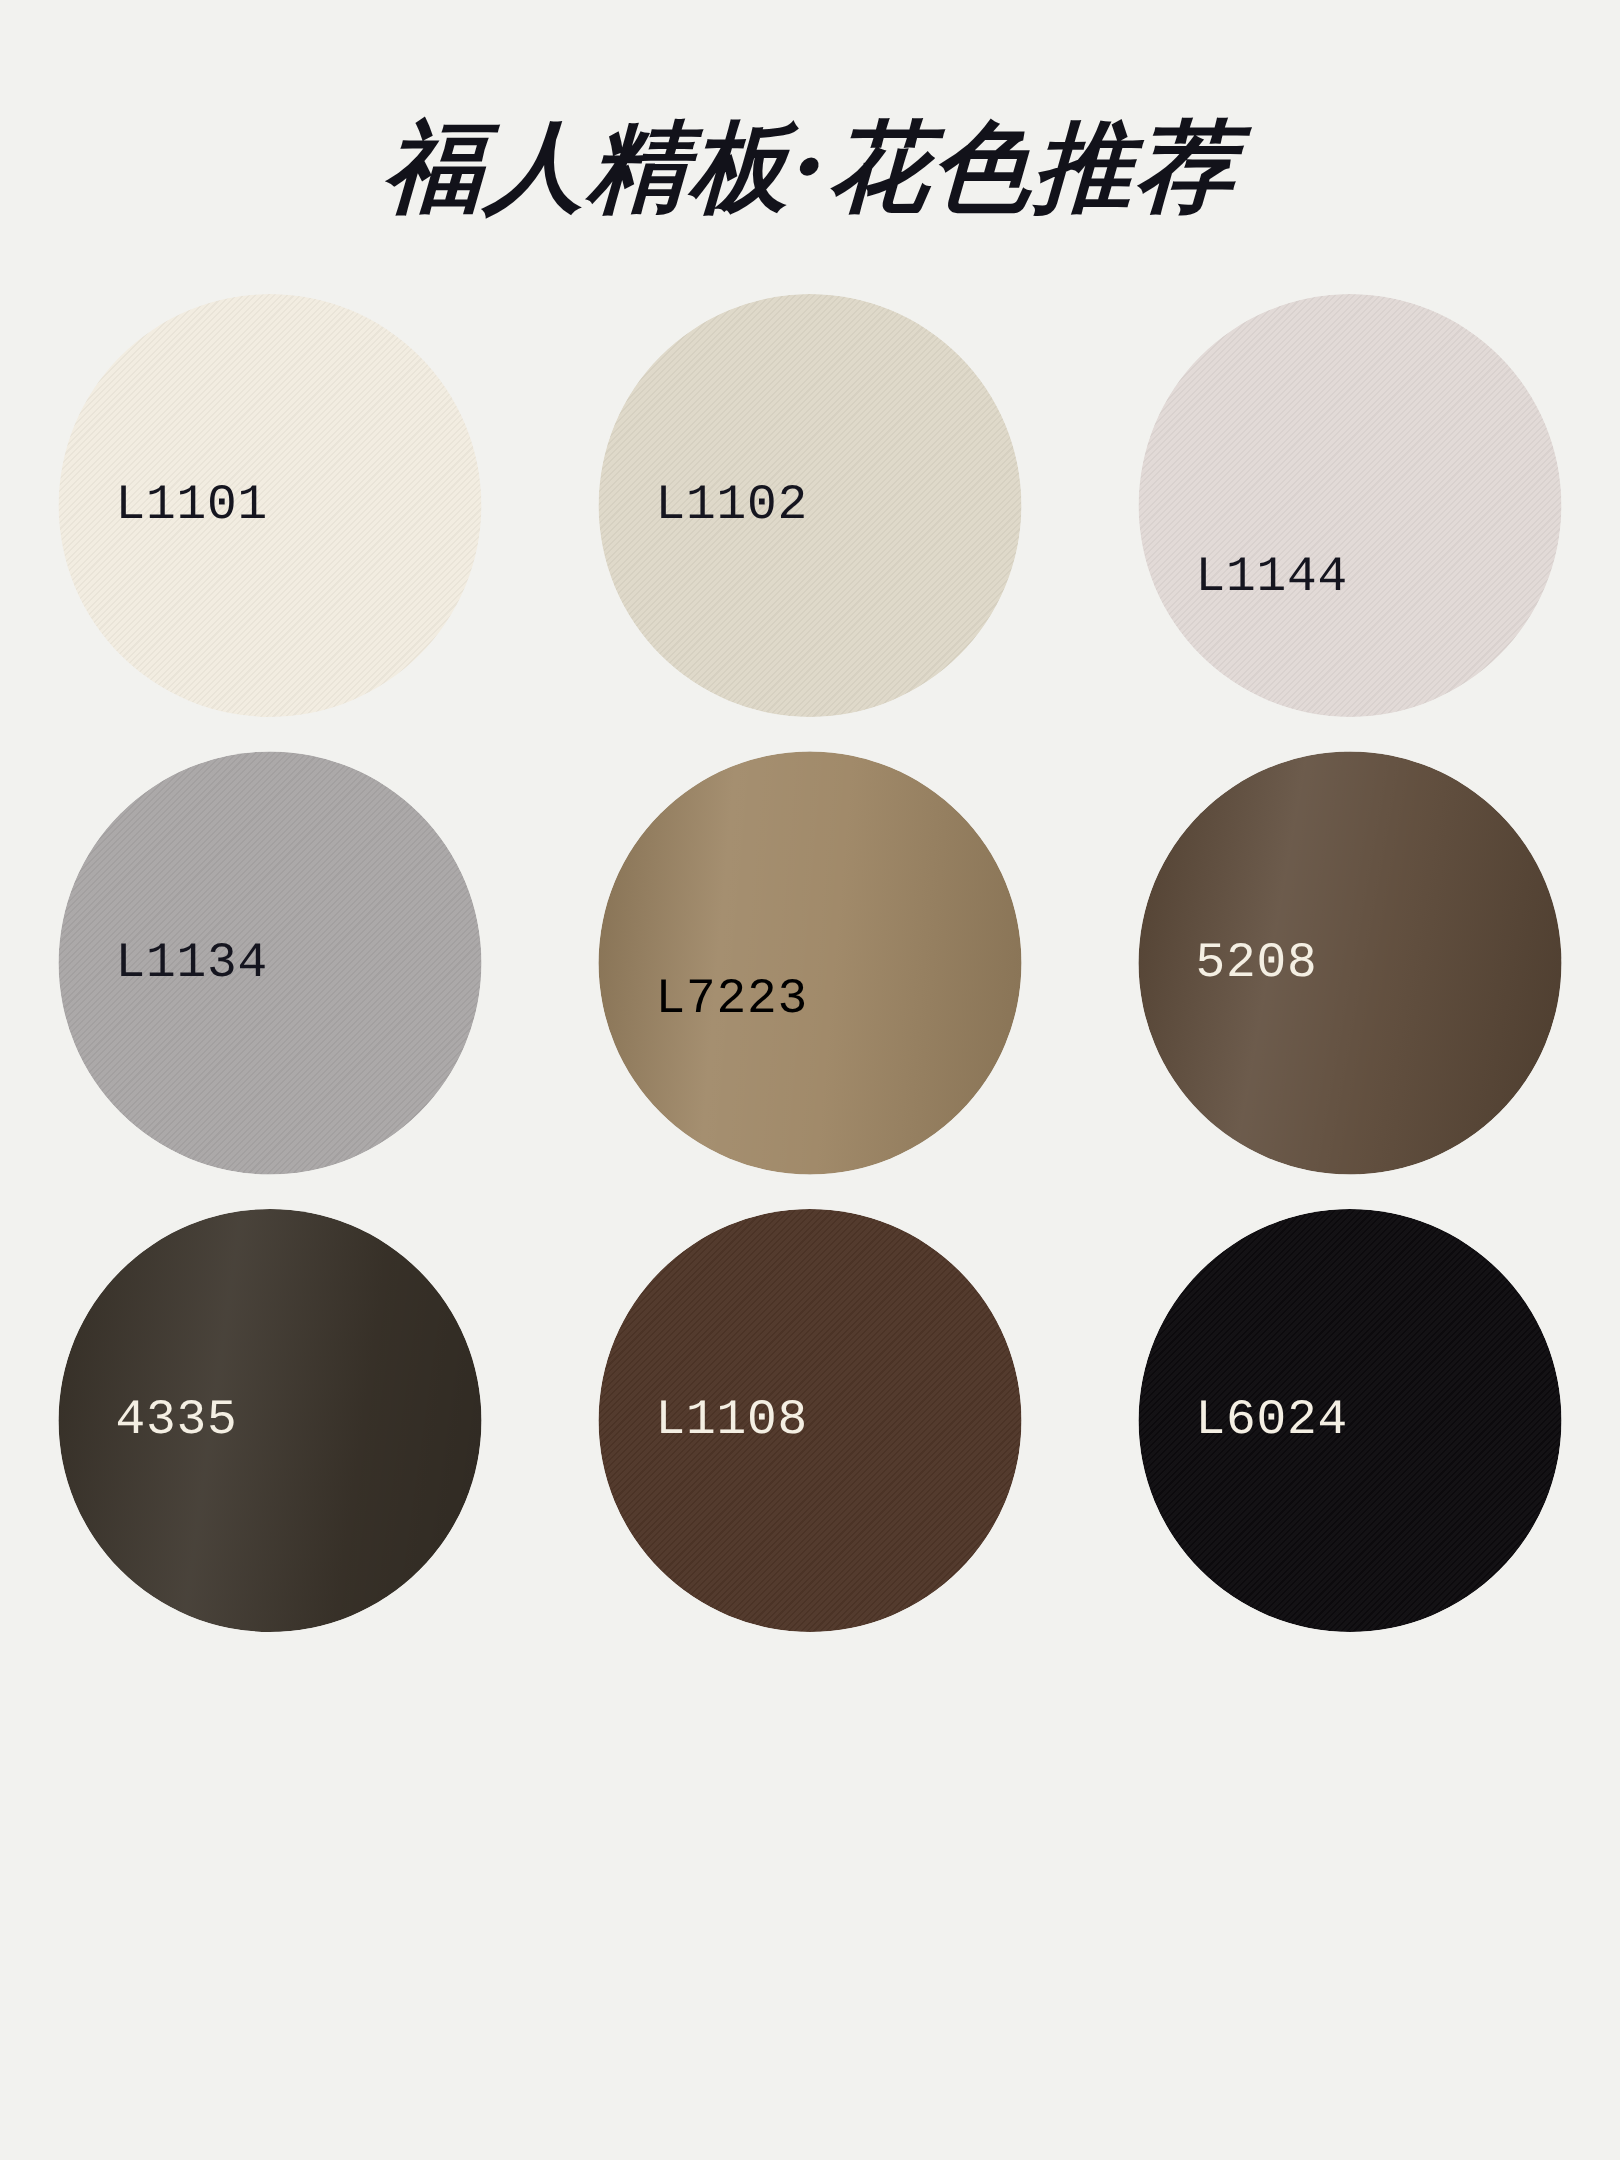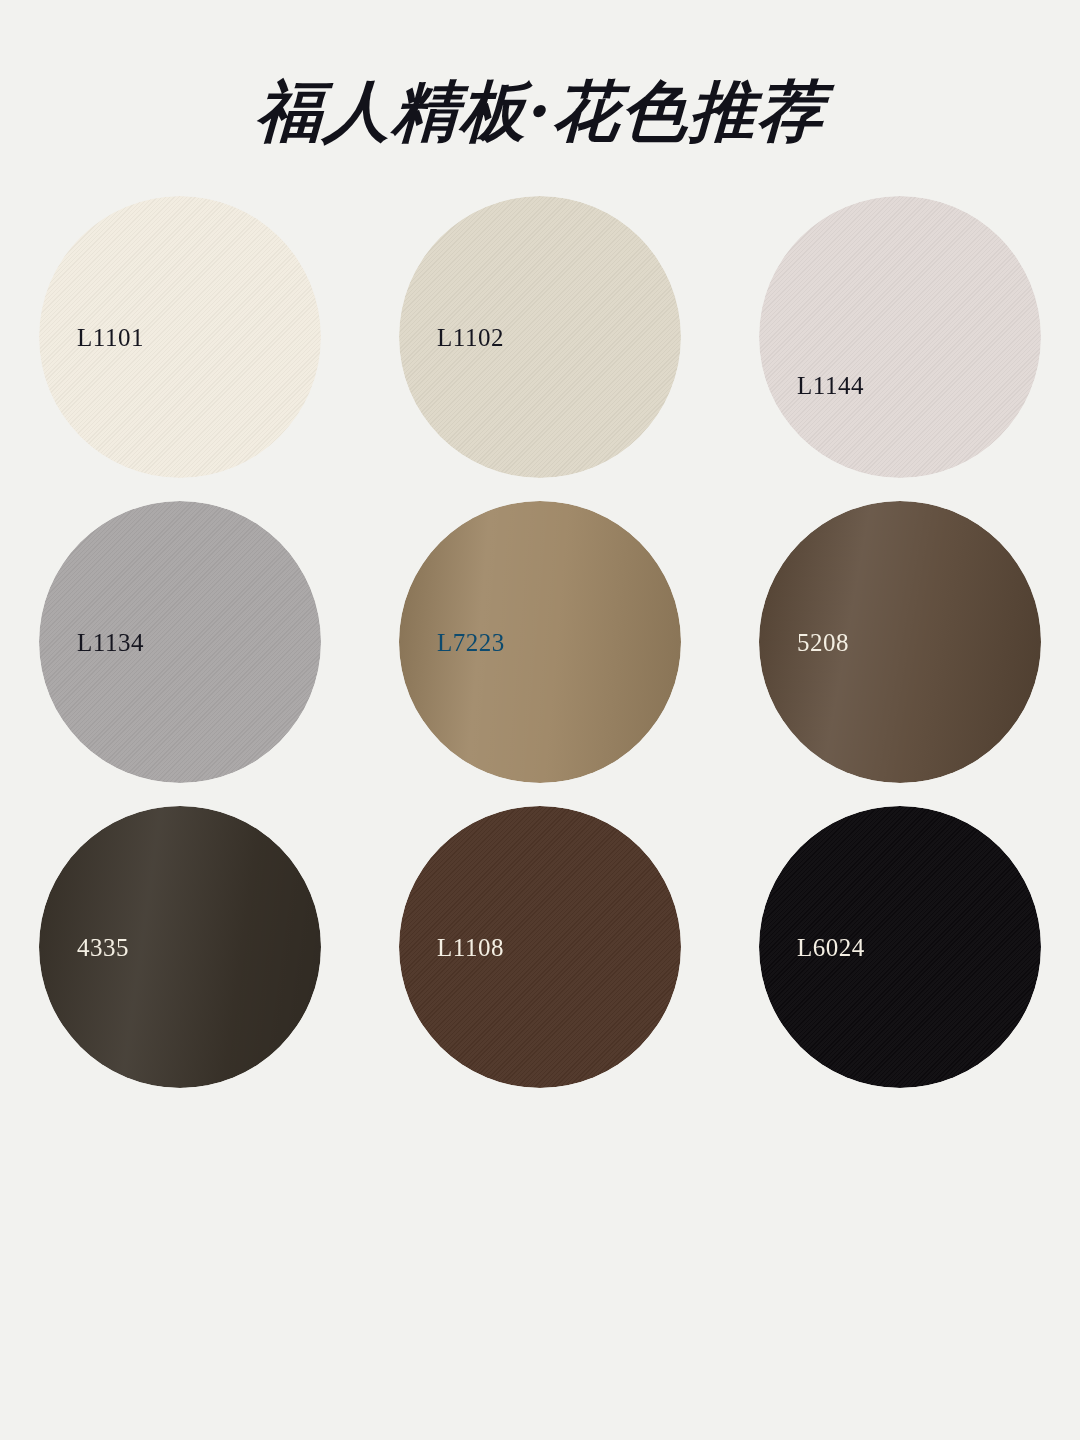--- a/index.html
+++ b/index.html
@@ -207,22 +207,22 @@
       rgba(0,0,0,0.18) 100%);
     pointer-events: none;
   }
 
   
   .swatch-label {
     position: absolute;
     left: 13.5%;
     top: 50%;
     transform: translateY(-50%);
-    font-family: Liberation Serif, serif;
-    font-size: 25px;
+    font-family: Liberation Mono, monospace;
+    font-size: 33px;
     font-weight: 400;
     letter-spacing: 0.5px;
     line-height: 1;
     white-space: nowrap;
     z-index: 5;
   }
   .label-dark  { color: #15151f; }
   .label-light { color: #f4efe3; }
 </style>
 </head>
@@ -251,21 +251,21 @@
 
 
   <div class="swatch tex-weave tex-shade">
     <div class="swatch-fill" style="background: rgb(169, 166, 166);"></div>
     <span class="swatch-label label-dark" style="color: rgb(21, 21, 31);">L1134</span>
   </div>
 
 
   <div class="swatch tex-wood-fine">
     <div class="swatch-fill" style="background: rgb(156, 132, 98);"></div>
-    <span class="swatch-label label-light" style="color: #0c4a6e;">L7223</span>
+    <span class="swatch-label label-light" style="color: #000000; margin-top: 24px;">L7223</span>
   </div>
 
   <div class="swatch tex-wood-cathedral">
     <div class="swatch-fill" style="background: rgb(92, 73, 56);"></div>
     <span class="swatch-label label-light" style="color: rgb(244, 239, 227);">5208</span>
   </div>
 
   <div class="swatch tex-wood-dark">
     <div class="swatch-fill" style="background: rgb(58, 51, 42);"></div>
     <span class="swatch-label label-light" style="color: rgb(244, 239, 227);">4335</span>

